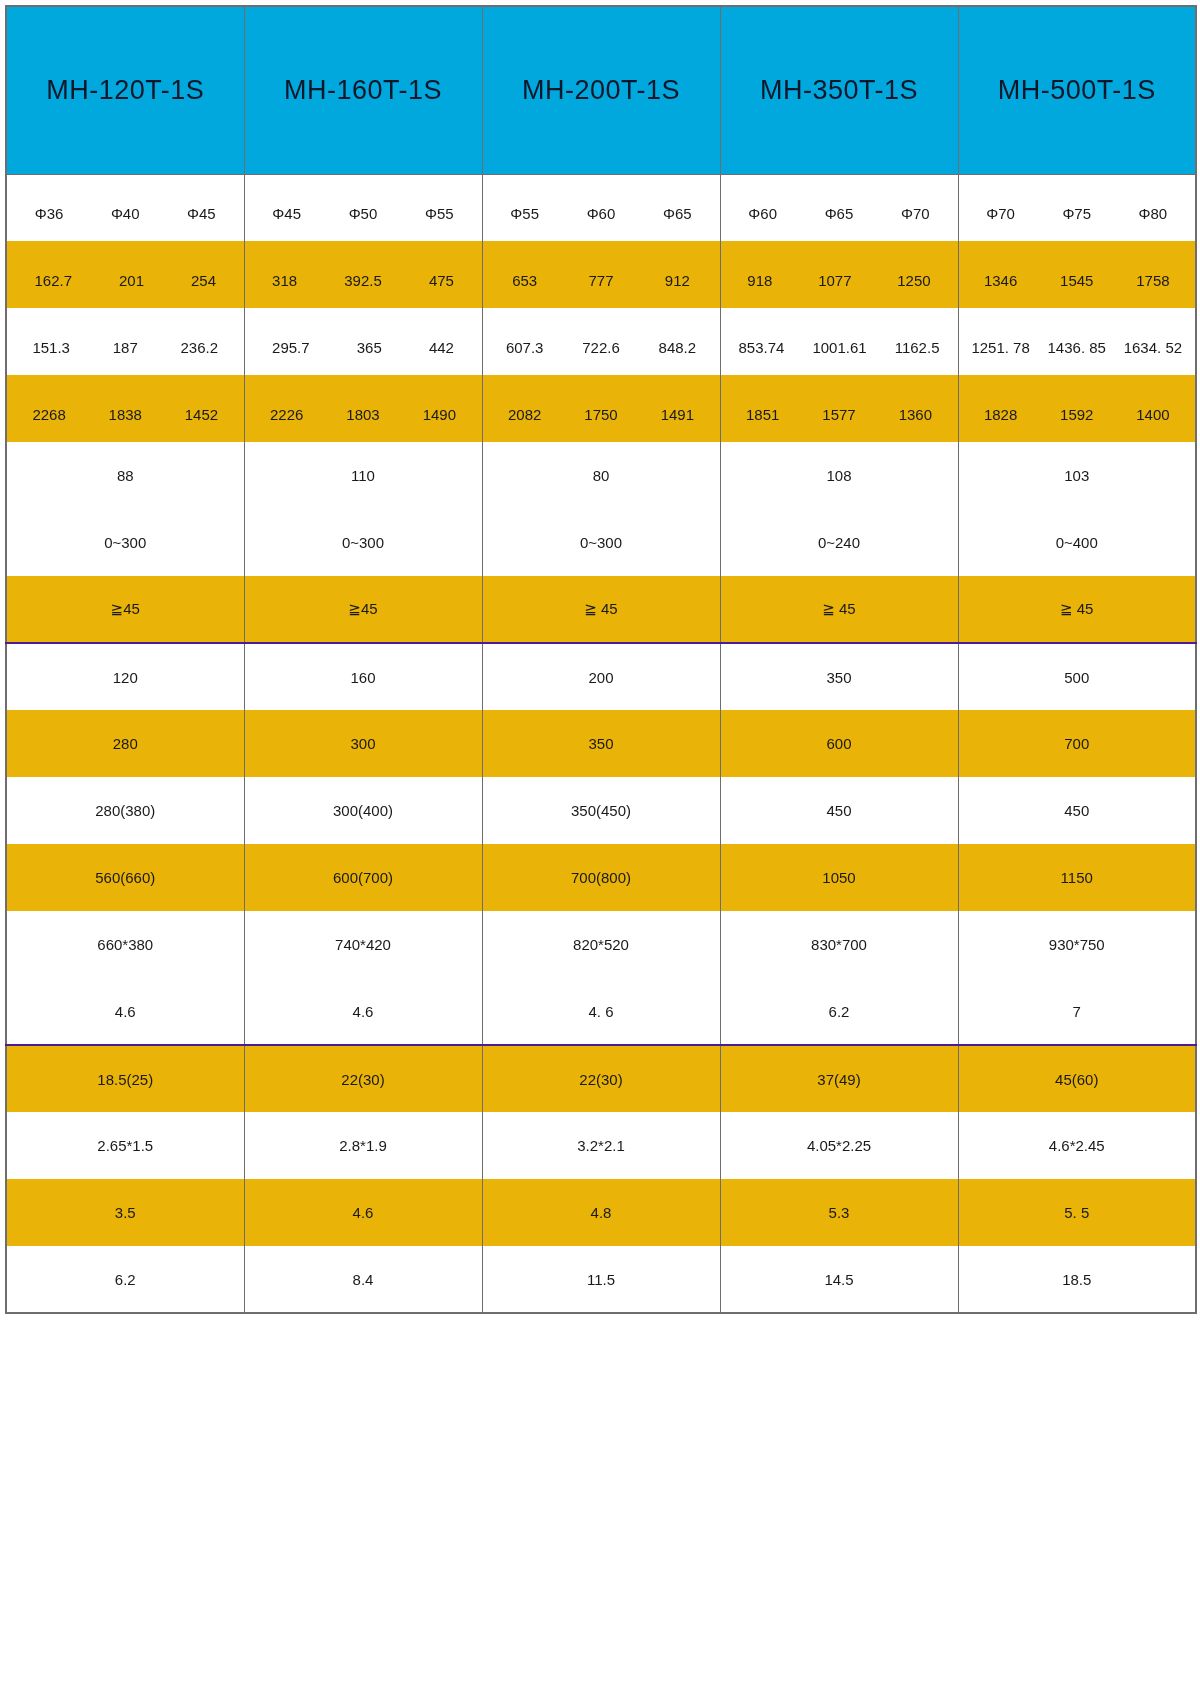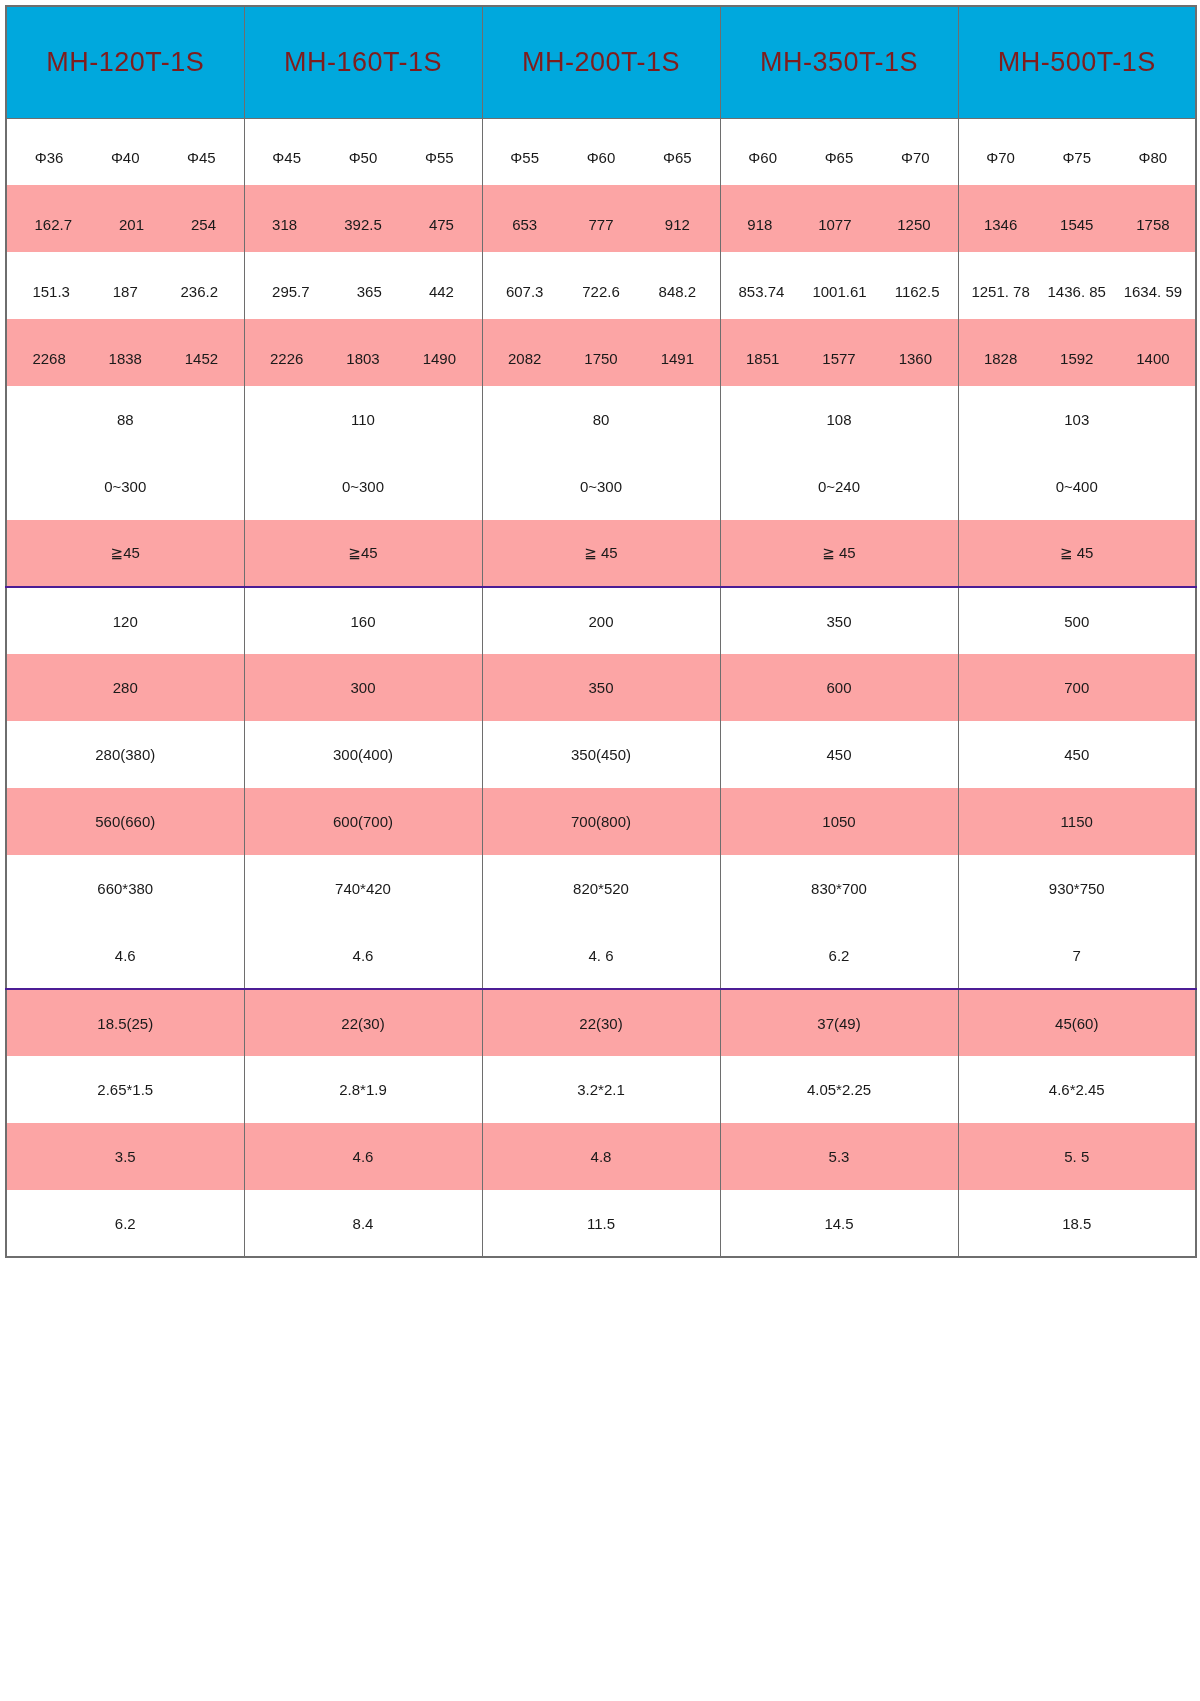--- a/index.html
+++ b/index.html
@@ -30,35 +30,35 @@
     text-align: center;
     vertical-align: middle;
     padding: 0 4px;
   }
 
   
   #spec-table { border: 2px solid #6e6e6e; }
 
   thead th {
     background: #00a8dd;
-    color: #7f1d1d;
+    color: #0f172a;
     font-size: 27px;
     font-weight: 400;
     letter-spacing: 0.5px;
-    height: 112px;
+    height: 168px;
     border-bottom: 1px solid #6e6e6e;
   }
 
   tbody td {
     font-size: 15px;
     font-weight: 400;
     height: 67px;
   }
 
-  tr.alt td { background: #fca5a5; }
+  tr.alt td { background: #eab308; }
   tr.plain td { background: #ffffff; }
 
   
   tr.section-end td { border-bottom: 2px solid #4c1d95; }
 
   
   .triple {
     display: flex;
     justify-content: space-around;
     align-items: center;
@@ -193,21 +193,21 @@
           <div class="triple">
             <span class="phi">853.74</span>
             <span class="phi">1001.61</span>
             <span class="phi">1162.5</span>
           </div>
         </td>
         <td>
           <div class="triple">
             <span class="phi">1251. 78</span>
             <span class="phi">1436. 85</span>
-            <span class="phi">1634. 59</span>
+            <span class="phi">1634. 52</span>
           </div>
         </td>
       </tr>
       <tr class="alt">
         <td>
           <div class="triple">
             <span class="phi">2268</span>
             <span class="phi">1838</span>
             <span class="phi">1452</span>
           </div>

